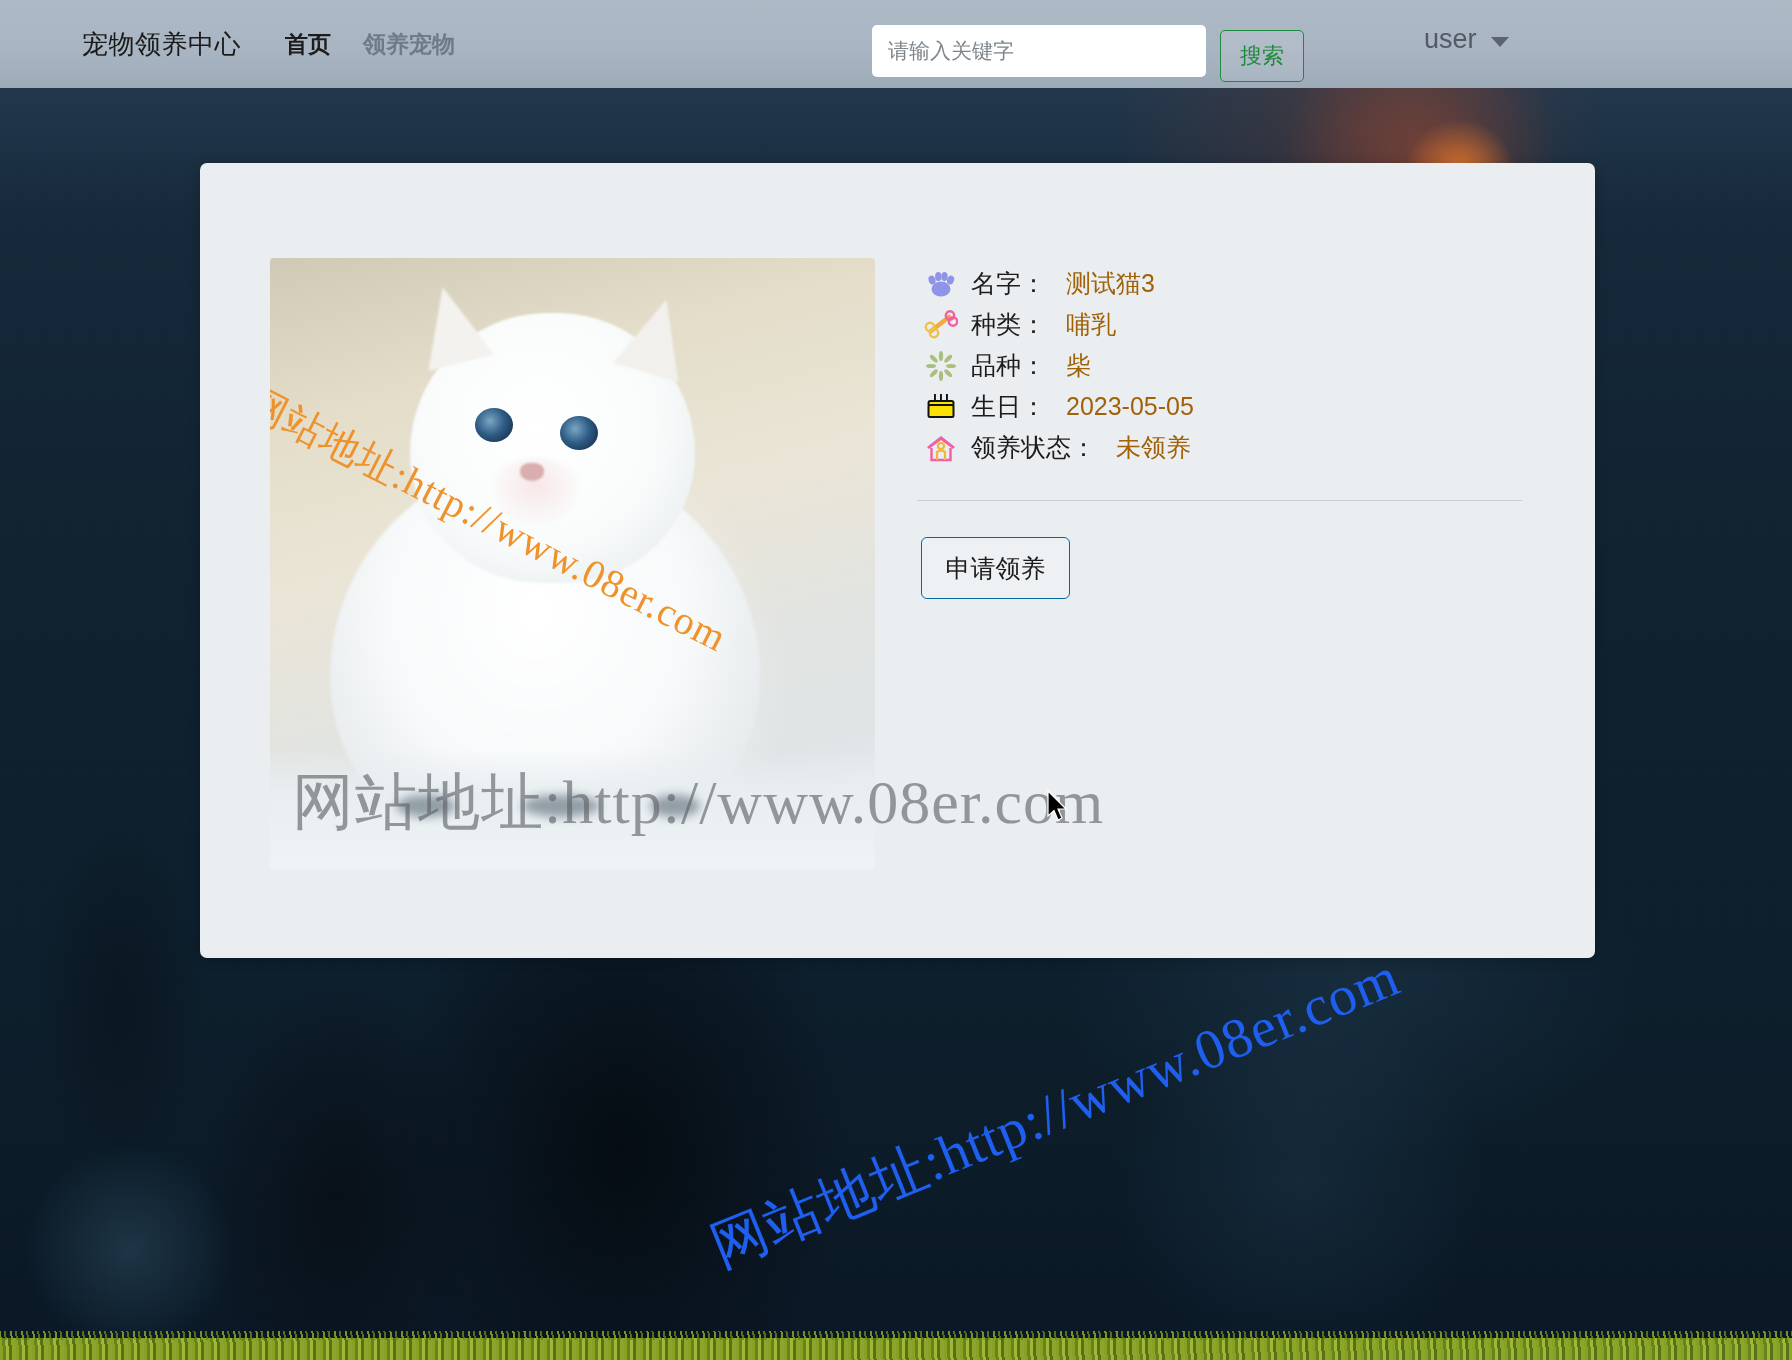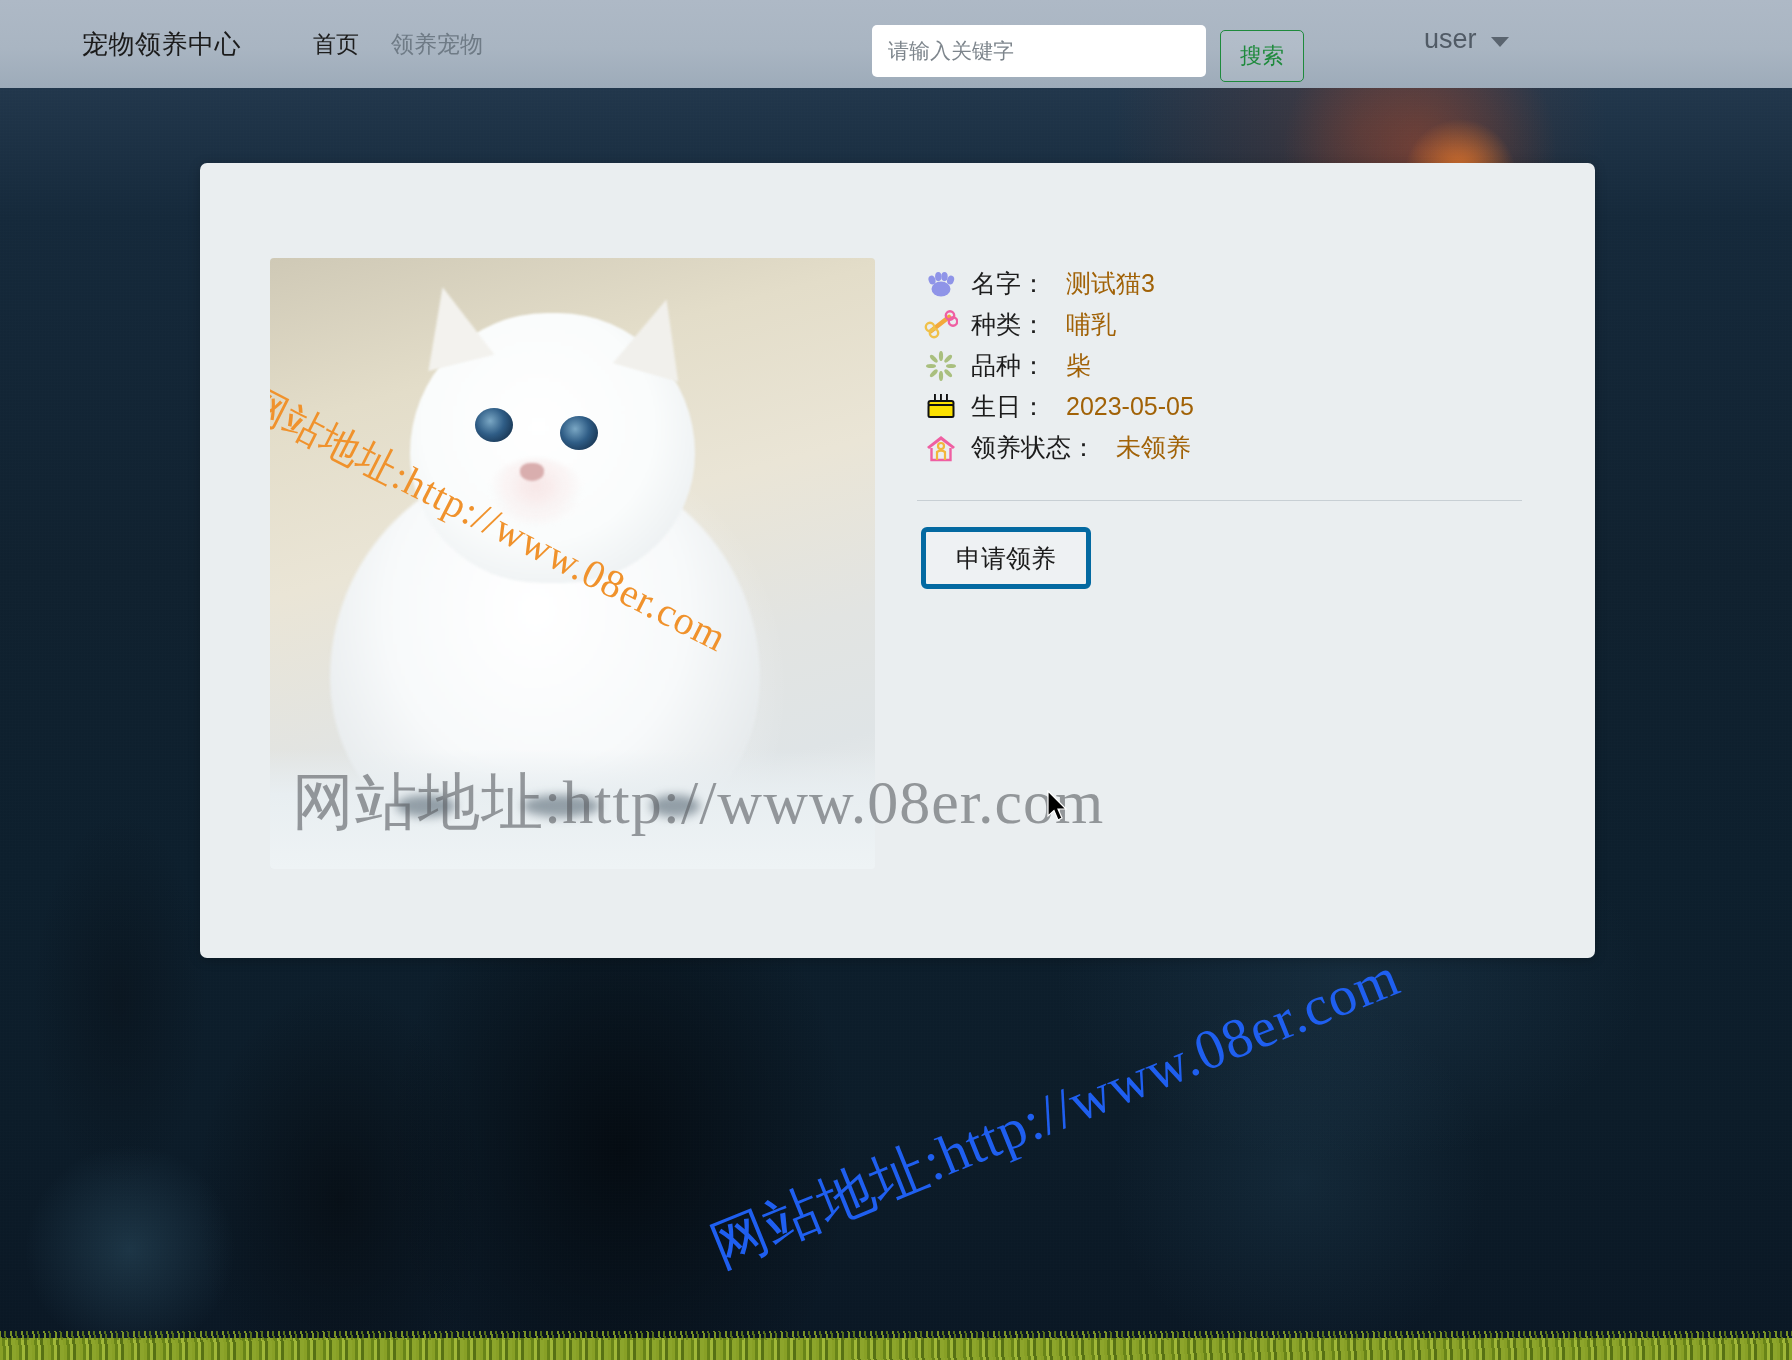--- a/index.html
+++ b/index.html
@@ -82,21 +82,21 @@
   }
 
   .brand {
     margin-left: 82px;
     font-size: 26px;
     color: #1b1b1b;
     letter-spacing: .5px;
     white-space: nowrap;
   }
 
-  .nav-links { display: flex; align-items: flex-start; margin-left: 72px; }
+  .nav-links { display: flex; align-items: flex-start; margin-left: 44px; font-weight: bold; }
   .nav-link {
     font-size: 23px;
     color: #1d1d1d;
     margin-right: 32px;
     white-space: nowrap;
     text-decoration: none;
     cursor: pointer;
   }
   .nav-link.muted { color: #6f7b86; }
 
@@ -288,24 +288,24 @@
 
   .divider {
     margin-top: 32px;
     margin-left: -4px;
     width: 605px;
     height: 1px;
     background: #c8cfd4;
   }
 
   .apply-btn {
-    margin-top: 26px;
-    width: 170px;
+    margin-top: 36px;
+    width: 149px;
     height: 62px;
-    border: 5px solid #0369a1;
+    border: 1px solid #0369a1;
     border-radius: 6px;
     background: rgba(255,255,255,.22);
     font-size: 25px;
     color: #1c1c1c;
     cursor: pointer;
     font-family: "Liberation Sans", "DejaVu Sans", sans-serif;
   }
 
   
   .wm-gray {

